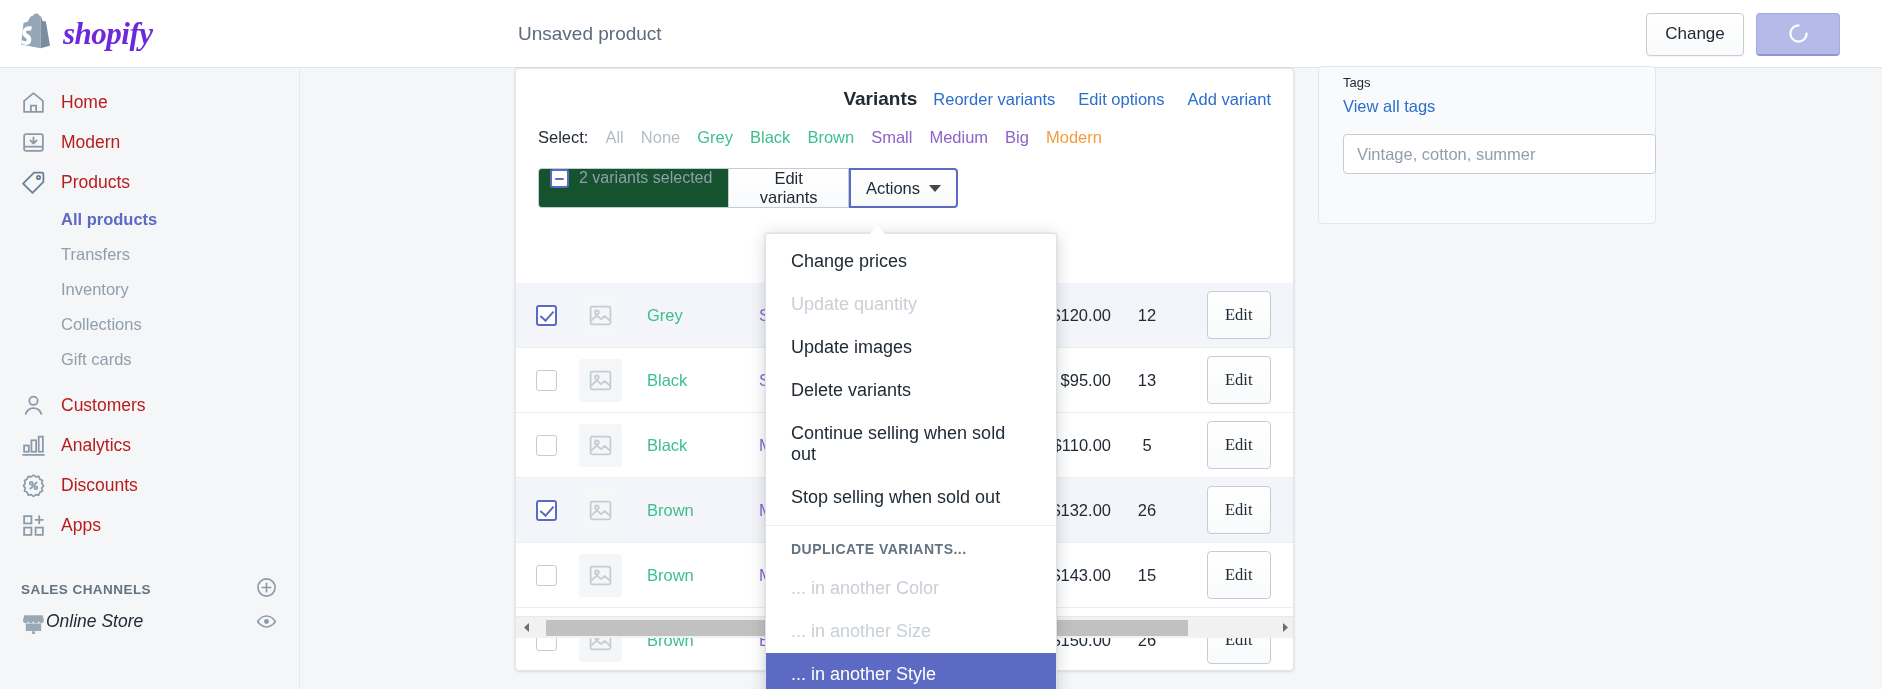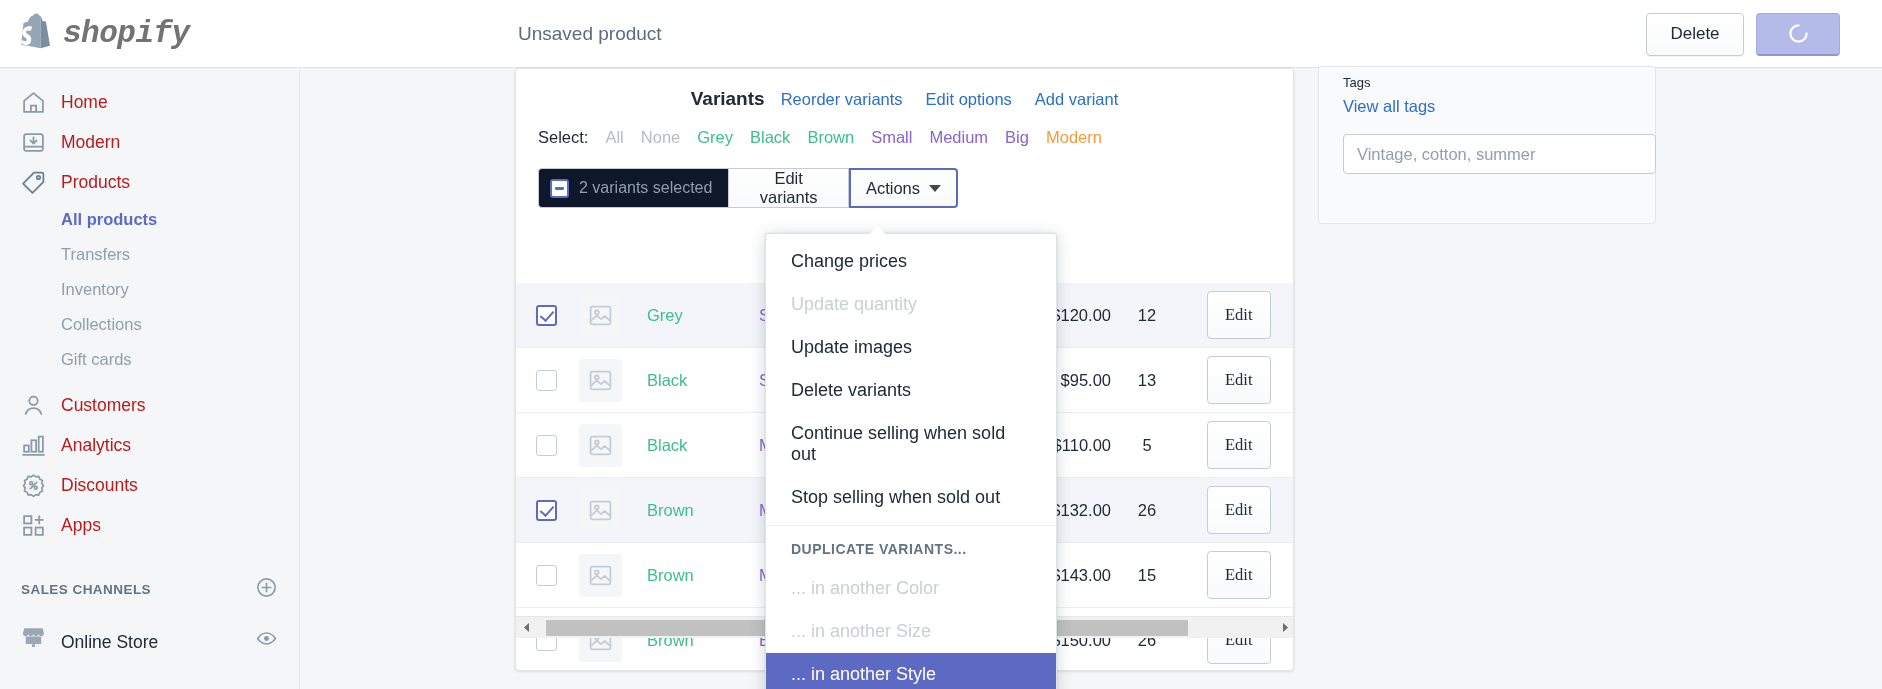--- a/index.html
+++ b/index.html
@@ -16,23 +16,23 @@
     position: absolute; left: 0; top: 0; width: 1882px; height: 68px;
     background: #ffffff;
     border-bottom: 1px solid #e1e3e5;
     display: flex; align-items: center;
   }
   .logo-zone {
     width: 300px; height: 68px; display: flex; align-items: center;
     padding-left: 20px; gap: 10px;
   }
   .shopify-word {
-    font-family: Liberation Mono, monospace;
+    font-family: Liberation Serif, serif;
     font-style: italic; font-weight: 700;
-    font-size: 31px; color: #737373; letter-spacing: -0.5px;
+    font-size: 31px; color: #6d28d9; letter-spacing: -0.5px;
   }
   .topbar-title {
     position: absolute; left: 518px; top: 0; height: 68px;
     display: flex; align-items: center;
     font-size: 19px; color: #5c6b7f;
   }
   .topbar-actions {
     position: absolute; right: 42px; top: 0; height: 68px;
     display: flex; align-items: center; gap: 12px;
   }
@@ -72,40 +72,40 @@
   .sub-item .lbl { font-size: 16.5px; color: #919eab; }
   .sub-item.active .lbl { color: #5c6ac4; font-weight: 600; }
   .section-head {
     display: flex; align-items: center; justify-content: space-between;
     padding: 0 22px 0 21px; height: 44px; margin-top: 22px;
   }
   .section-head .lbl {
     font-size: 13.5px; font-weight: 700; color: #637381; letter-spacing: .45px;
   }
   .channel-item {
-    display: flex; align-items: flex-end; gap: 15px;
-    height: 42px; padding: 0 22px 0 21px; cursor: pointer;
+    display: flex; align-items: flex-start; 
+    height: 42px; padding: 0 22px 0 21px; cursor: pointer; font-style: italic;
   }
   .channel-item .lbl { font-size: 17.5px; color: #212b36; flex: 1; }
 
   
   .content {
     position: absolute; left: 300px; top: 68px;
     width: 1582px; height: 621px; background: #f4f6f8;
   }
 
   .card {
     position: absolute; left: 215px; top: 0px;
     width: 779px; height: 603px;
     background: #ffffff; border: 1px solid #e3e6e9;
     border-radius: 4px; box-shadow: 0 0 0 1px rgba(63,63,68,.03), 0 1px 3px rgba(63,63,68,.10);
     overflow: hidden;
   }
   .card-head {
-    display: flex; align-items: center; justify-content: center;
+    display: flex; align-items: center; justify-content: flex-end;
     padding: 19px 22px 0 22px;
     gap: 16px;
   }
   .card-title { font-size: 19px; font-weight: 600; color: #212b36; }
   .card-links { display: flex; gap: 23px; }
   .card-links a { font-size: 16.5px; color: #2c6ecb; text-decoration: none; cursor: pointer; }
 
   .select-row {
     display: flex; align-items: center; gap: 17px;
     padding: 18px 22px 0 22px; font-size: 16.5px;
@@ -115,22 +115,22 @@
   .chip.gray   { color: #b4bcc4; }
   .chip.green  { color: #3dbf8c; }
   .chip.purple { color: #8b63c9; }
   .chip.orange { color: #f59b3c; }
 
   .bulk-bar {
     display: flex; align-items: stretch;
     margin: 21px 22px 0 22px; width: 420px; height: 40px;
   }
   .bulk-seg {
-    display: flex; align-items: center; gap: 10px;
-    background: #0f172a; border: 1px solid #c4cdd5;
+    display: flex; align-items: flex-start; gap: 10px;
+    background: #14532d; border: 1px solid #c4cdd5;
     border-right: none; padding: 0 16px 0 11px;
     border-radius: 4px 0 0 4px; cursor: pointer;
   }
   .cb-indeterminate {
     width: 19px; height: 19px; border: 2px solid #5c6ac4;
     border-radius: 3px; background: #fff; position: relative;
   }
   .cb-indeterminate::after {
     content: ""; position: absolute; left: 3px; top: 6.5px;
     width: 9px; height: 2.5px; background: #5c6ac4; border-radius: 1px;
@@ -260,21 +260,21 @@
         <svg width="33" height="38" viewBox="0 0 33 38">
           <path d="M13.5 2.5c-2.8 0-4.6 3.2-5.4 6.1l-3.3 1C3.6 10 3.5 10.1 3.4 11L1 31.5l19.6 3.7V2.9c-.2 0-.5 0-.8.1 0 0-.7-1.2-1.6-2-1.1-.9-2.7-.5-4.7.5h-.1z" fill="#95a7b7"></path>
           <path d="M20.6 3.1v32.1L30 32.8 26 8.9c-.1-.4-.4-.6-.7-.6h-2.6s-1-3.9-2.1-5.2z" fill="#7b8ea0"></path>
           <path d="M11.8 14.7l-1.1 3.4s-1.2-.6-2.6-.5c-2.1.1-2.1 1.4-2.1 1.7.1 1.8 5 2.2 5.3 6.6.2 3.4-1.8 5.8-4.8 6-3.6.2-5.5-1.9-5.5-1.9l.8-3.2s2 1.5 3.6 1.4c1 0 1.4-.9 1.4-1.5-.2-2.4-4.1-2.3-4.5-6.3-.2-3.4 2-6.8 6.9-7.1 1.9-.1 2.6.4 2.6.4z" fill="#fff"></path>
         </svg>
       </span>
       <span class="shopify-word">shopify</span>
     </div>
     <div class="topbar-title">Unsaved product</div>
     <div class="topbar-actions">
-      <button class="btn-cancel">Delete</button>
+      <button class="btn-cancel">Change</button>
       <button class="btn-save">
         <span class="spinner">
           <svg width="21" height="21" viewBox="0 0 22 22">
             <path d="M11 2.5a8.5 8.5 0 1 0 8.5 8.5" fill="none" stroke="#ffffff" stroke-width="2.3" stroke-linecap="round"></path>
           </svg>
         </span>
       </button>
     </div>
   </div>
 

